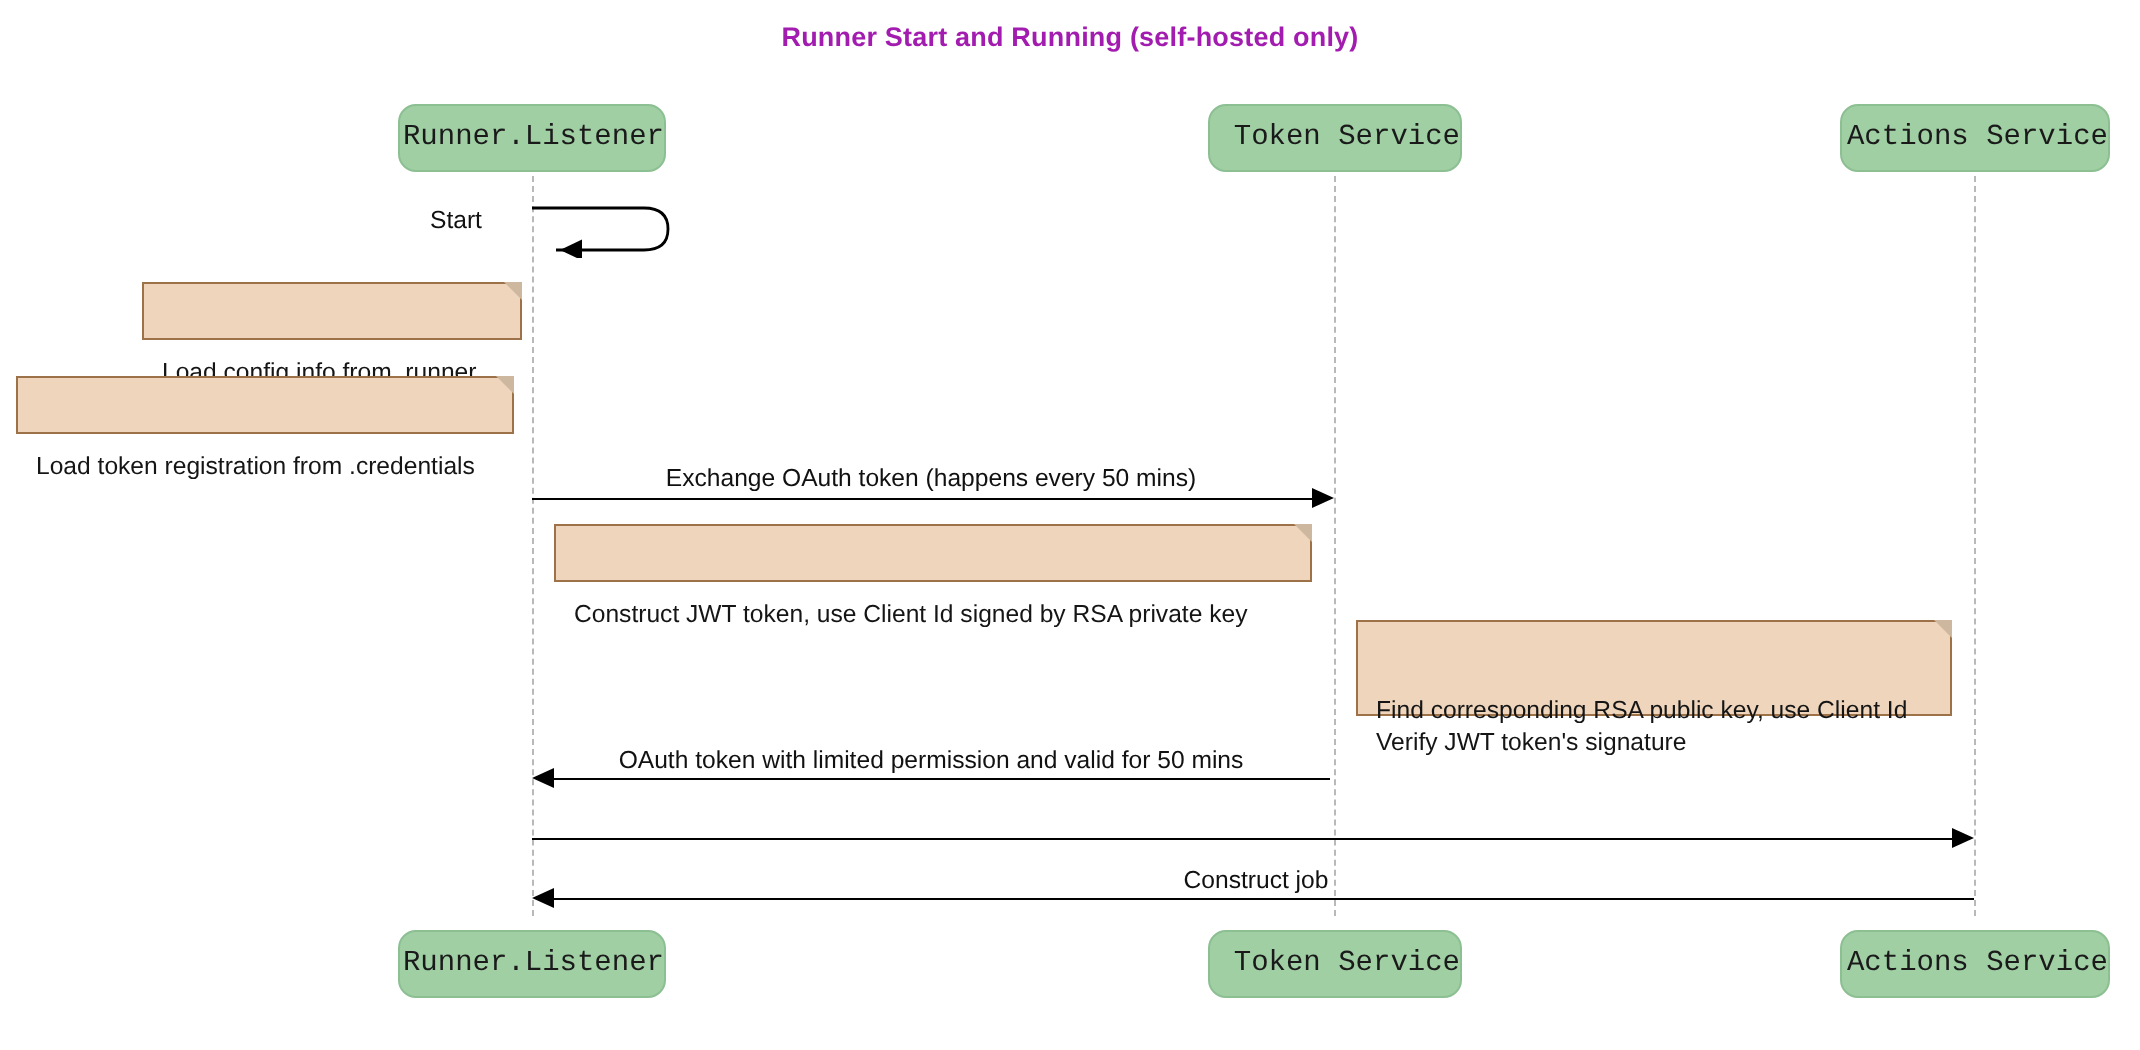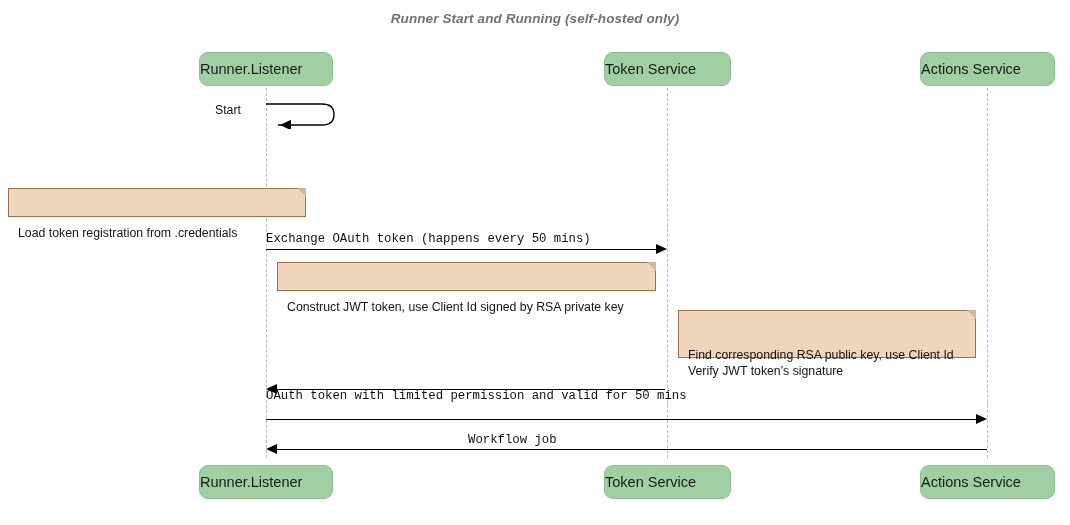--- a/index.html
+++ b/index.html
@@ -22,47 +22,47 @@
 
   
   .diagram-title {
     position: absolute;
     left: 0;
     top: 11px;
     width: 1070px;
     text-align: center;
     font-size: 13.5px;
     font-weight: bold;
-    color: #737373;
+    color: #a21caf;
     letter-spacing: 0.1px;
-    font-style: italic;
   }
 
   
   .lifeline {
     position: absolute;
     top: 88px;
     width: 0;
     height: 370px;
     border-left: 1.3px dashed #b9b9b9;
   }
 
   
   .participant {
     position: absolute;
     height: 34px;
     background: #a0cfa4;
     border: 1px solid #8cbf92;
     border-radius: 9px;
     display: flex;
     align-items: center;
-    justify-content: flex-start;
+    justify-content: flex-end;
     font-size: 14.5px;
     color: #1a1a1a;
     box-sizing: border-box;
+    font-family: Liberation Mono, monospace;
   }
 
   
   .note {
     position: absolute;
     background: #eed5bc;
     border: 1px solid #9e7248;
     box-sizing: border-box;
     font-size: 12.3px;
     color: #151515;
@@ -101,21 +101,21 @@
     border-bottom: 5.5px solid transparent;
     border-right: 11px solid #000;
   }
   .msg-label {
     position: absolute;
     font-size: 12.3px;
     color: #111;
     white-space: nowrap;
   }
   .msg-label.centered {
-    font-family: Liberation Mono, monospace;
+    text-align: center;
   }
 
   
   .self-loop {
     position: absolute;
   }
 </style>
 </head>
 <body>
 
@@ -148,22 +148,26 @@
   </div>
 
   <div class="self-loop" style="left:264px; top:101px; width:74px; height:28px;">
     <svg width="74" height="28" viewBox="0 0 74 28">
       <path d="M2,3 L58,3 Q70,3 70,13.5 Q70,24 58,24 L14,24" fill="none" stroke="#000" stroke-width="1.4"></path>
       <polygon points="16,24 27,18.8 27,29.2" fill="#000"></polygon>
     </svg>
   </div>
   <div class="msg-label" style="left:215px; top:103px;">Start</div>
 
+  <div class="note" style="left:71px; top:141px; width:190px; height:29px;">
+    <span class="fold"></span>
+    <span>Load config info from .runner</span>
+  </div>
 
-  <div class="note" style="left:8px; top:188px; width:298px; height:29px;">
+  <div class="note" style="left:8px; top:188px; width:249px; height:29px;">
     <span class="fold"></span>
     <span>Load token registration from .credentials</span>
   </div>
 
   <div class="msg-line" style="left:266px; top:249px; width:399px;"></div>
   <div class="arrowhead right" style="left:656px; top:244px;"></div>
   <div class="msg-label centered" style="left:266px; top:232px; width:399px;">Exchange OAuth token (happens every 50 mins)</div>
 
   <div class="note" style="left:277px; top:262px; width:379px; height:29px;">
     <span class="fold"></span>
@@ -171,22 +175,22 @@
   </div>
 
   <div class="note" style="left:678px; top:310px; width:298px; height:48px;">
     <span class="fold"></span>
     <span>Find corresponding RSA public key, use Client Id
 Verify JWT token's signature</span>
   </div>
 
   <div class="msg-line" style="left:276px; top:389px; width:389px;"></div>
   <div class="arrowhead left" style="left:266px; top:384px;"></div>
-  <div class="msg-label centered" style="left:266px; top:373px; width:399px;margin-top:16px;">OAuth token with limited permission and valid for 50 mins</div>
+  <div class="msg-label centered" style="left:266px; top:373px; width:399px;">OAuth token with limited permission and valid for 50 mins</div>
 
   <div class="msg-line" style="left:266px; top:419px; width:719px;"></div>
   <div class="arrowhead right" style="left:976px; top:414px;"></div>
 
   <div class="msg-line" style="left:276px; top:449px; width:711px;"></div>
   <div class="arrowhead left" style="left:266px; top:444px;"></div>
-  <div class="msg-label centered" style="left:468px; top:433px; width:320px;">Workflow job</div>
+  <div class="msg-label centered" style="left:468px; top:433px; width:320px;">Construct job</div>
 
 </div>
 
 </body></html>

